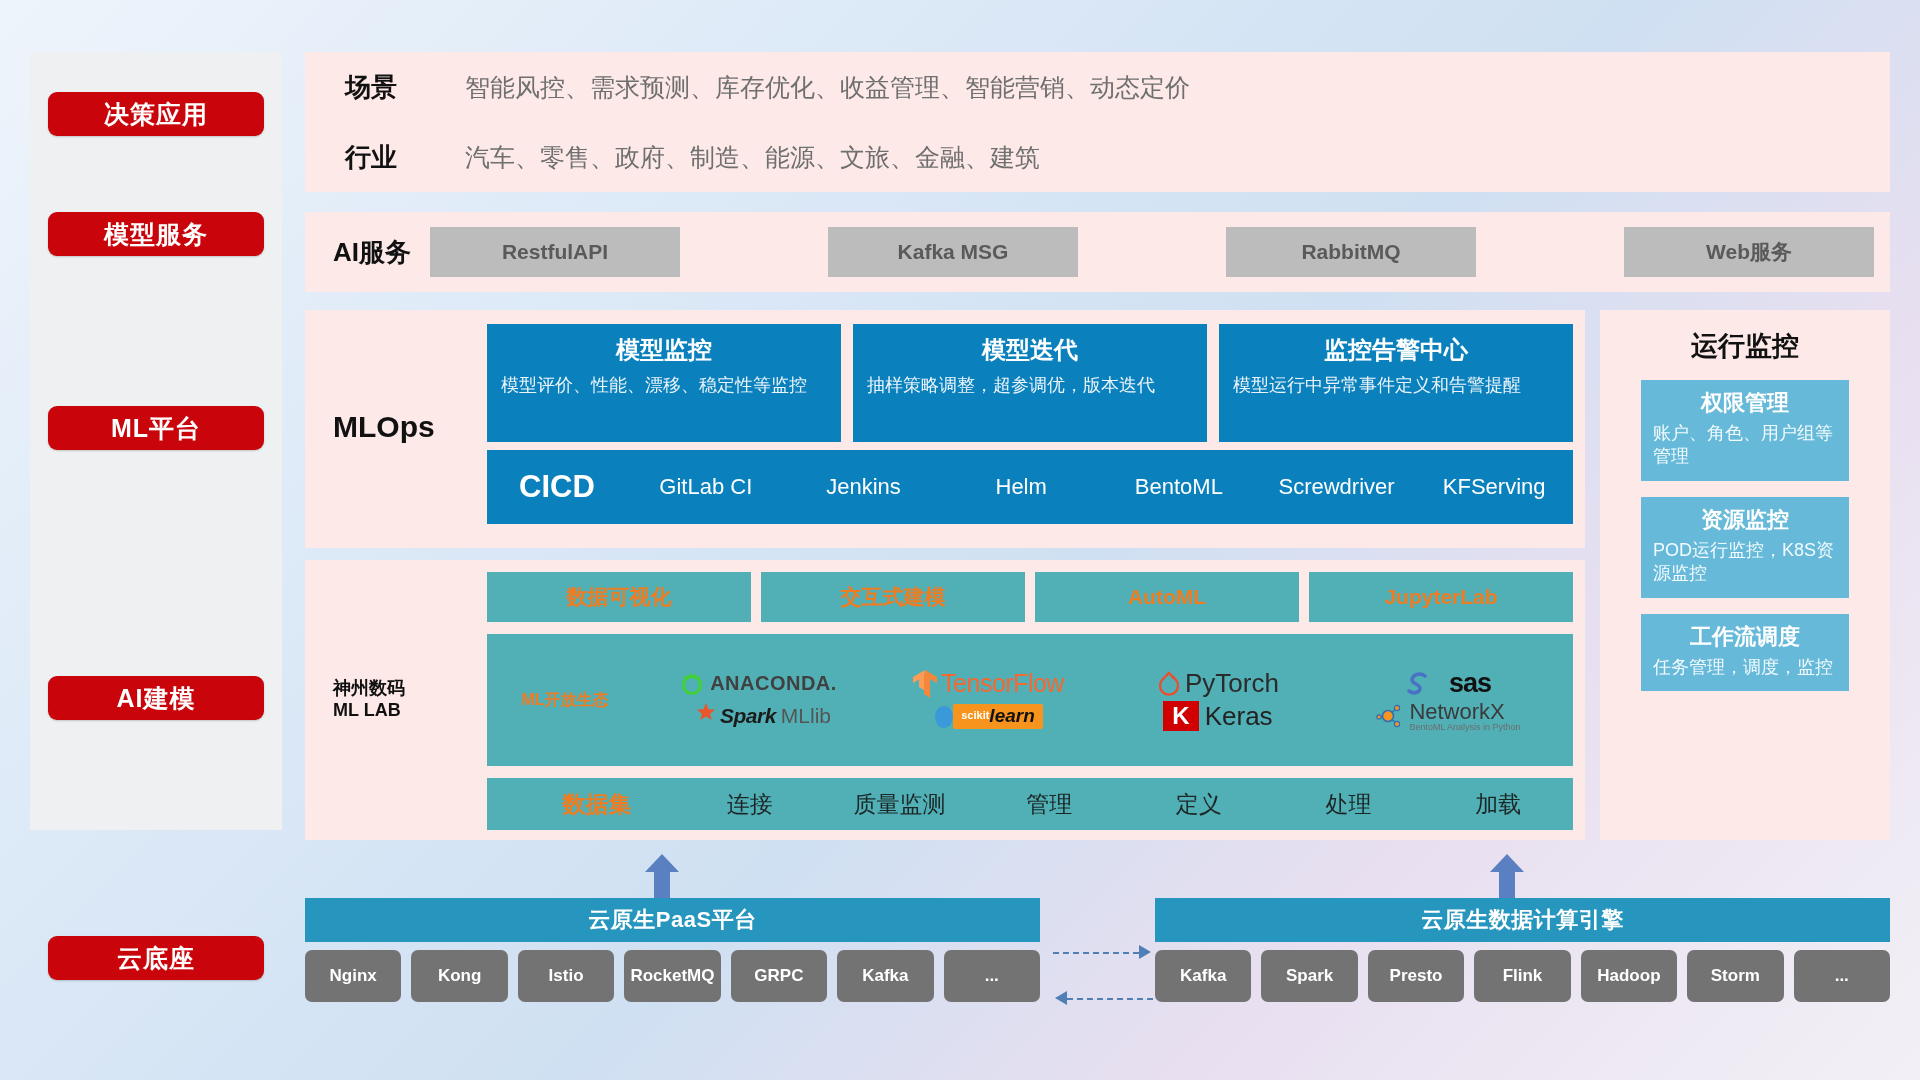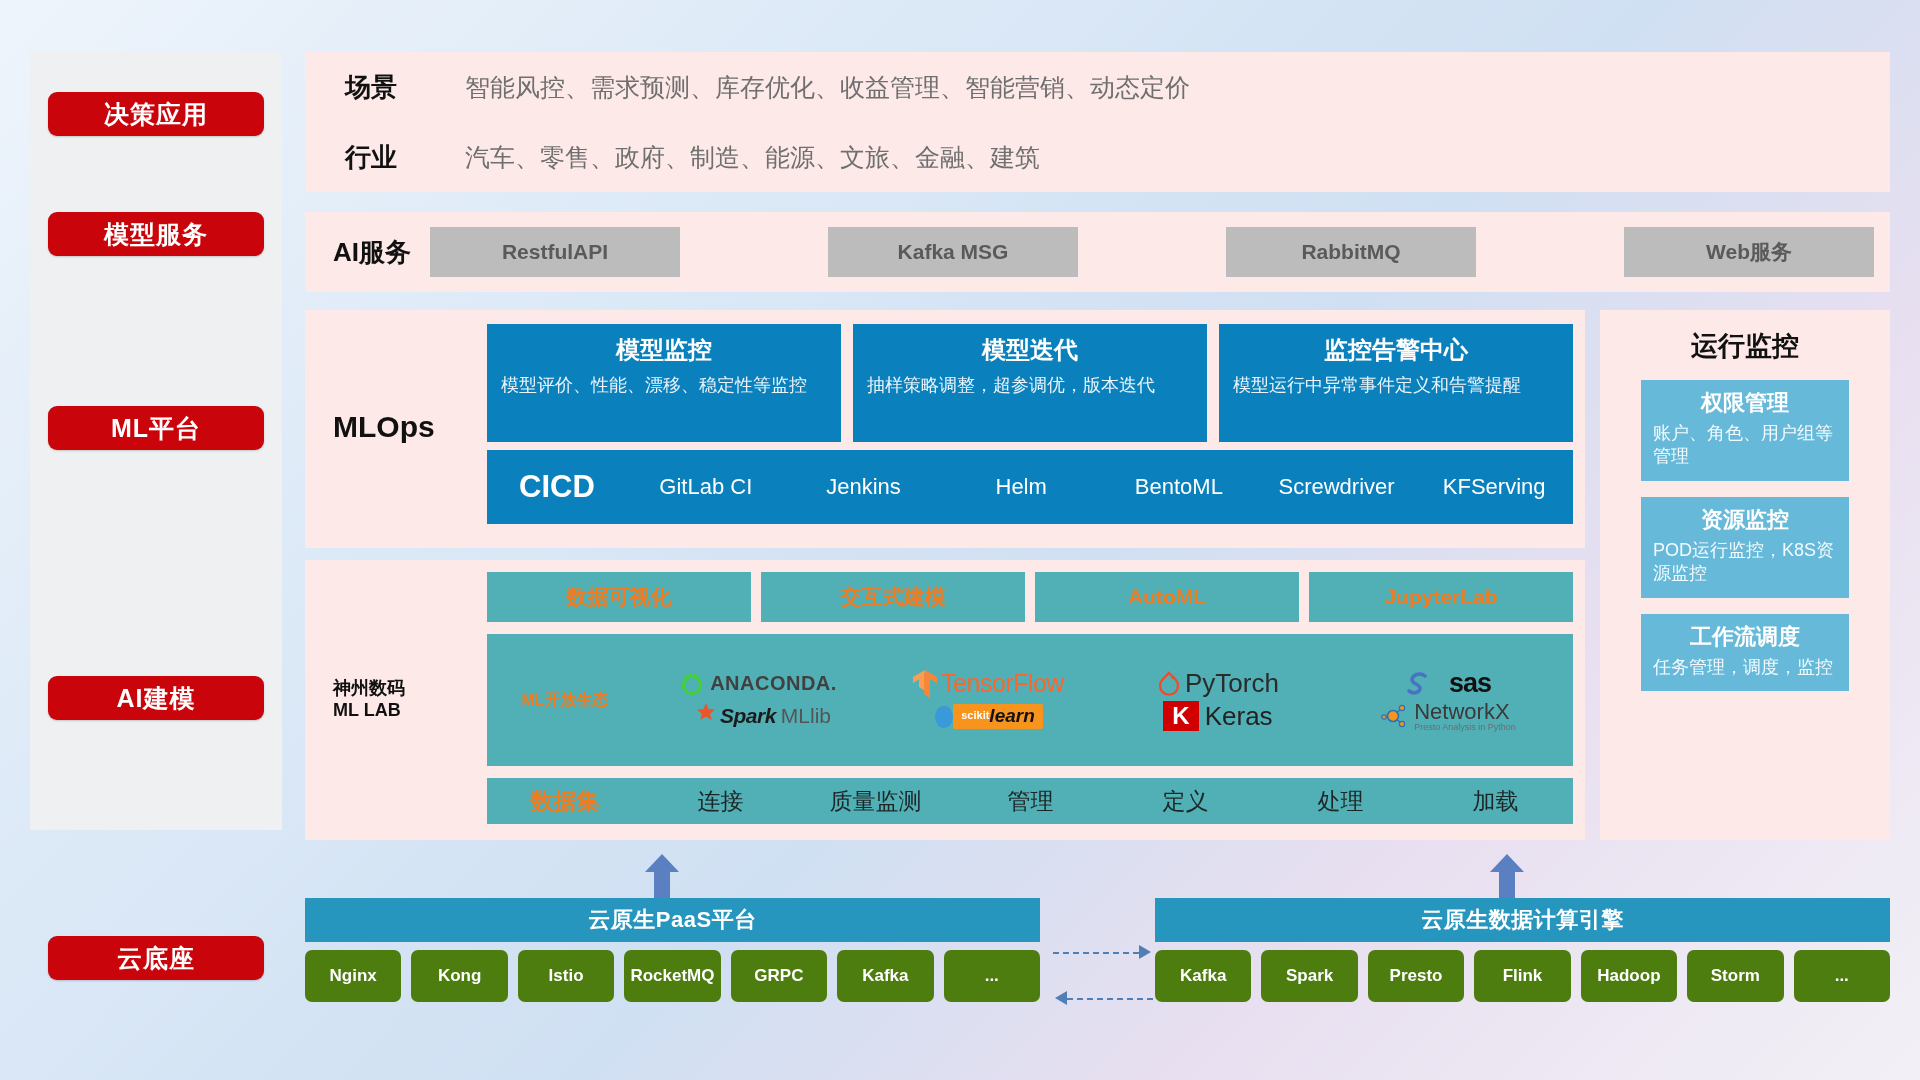--- a/index.html
+++ b/index.html
@@ -77,22 +77,22 @@
   .eco{
     position:absolute;left:182px;top:74px;right:12px;height:132px;background:#51b0b6;
     display:flex;align-items:center;
   }
   .eco .eco-label{width:156px;text-align:center;color:#f07c21;font-weight:bold;font-size:16px;}
   .logogrid{
     flex:1;display:grid;grid-template-columns:repeat(4,1fr);grid-template-rows:1fr 1fr;
     align-items:center;justify-items:center;padding-right:10px;
   }
   .dsrow{
-    position:absolute;left:182px;top:218px;right:12px;height:46px;background:#51b0b6;
-    display:flex;align-items:center;color:#1b2b2b;
+    position:absolute;left:182px;top:218px;right:12px;height:52px;background:#51b0b6;
+    display:flex;align-items:center;color:#1b2b2b;padding-left:32px;
   }
   .dsrow .ds-label{width:156px;text-align:center;color:#f07c21;font-weight:bold;font-size:23px;}
   .dsrow .dsitems{flex:1;display:flex;}
   .dsrow .dsitems span{flex:1;text-align:center;font-size:23px;color:#1c2626;}
 
   
   .rband{left:1600px;top:310px;width:290px;height:530px;}
   .rband .rtitle{text-align:center;font-weight:bold;font-size:27px;color:#111;margin-top:18px;}
   .rcard{
     margin:16px auto 0;width:208px;background:#66b9d8;color:#fff;
@@ -103,21 +103,21 @@
 
   
   .cloudwrap{position:absolute;left:305px;top:876px;width:1585px;height:148px;}
   .cloudcol{position:absolute;top:22px;}
   .cloudhead{
     height:44px;background:#2796be;color:#fff;display:flex;align-items:center;justify-content:center;
     font-size:22px;font-weight:bold;letter-spacing:.5px;
   }
   .cloudchips{display:flex;gap:10px;margin-top:8px;}
   .ctile{
-    flex:1;height:52px;background:#4d7c0f;color:#fff;border-radius:7px;
+    flex:1;height:52px;background:#737373;color:#fff;border-radius:7px;
     display:flex;align-items:center;justify-content:center;text-align:center;
     font-weight:bold;font-size:17px;line-height:1.15;padding:0 4px;box-sizing:border-box;
   }
   .arrow-up{position:absolute;width:34px;height:44px;}
   .arrow-up .shaft{position:absolute;left:9px;top:14px;width:16px;height:30px;background:#5a80c2;}
   .arrow-up .head{position:absolute;left:0;top:0;width:0;height:0;
     border-left:17px solid transparent;border-right:17px solid transparent;border-bottom:18px solid #5a80c2;}
   .dashline{position:absolute;height:0;border-top:2px dashed #4f7fb5;}
   .dashhead{position:absolute;width:0;height:0;}
 </style>
@@ -263,21 +263,21 @@
             <line x1="13" y1="15" x2="22" y2="7" stroke="#2f6fb5" stroke-width="1.4"></line>
             <line x1="13" y1="15" x2="22" y2="23" stroke="#2f6fb5" stroke-width="1.4"></line>
             <line x1="13" y1="15" x2="4" y2="16" stroke="#2f6fb5" stroke-width="1.4"></line>
             <circle cx="13" cy="15" r="5.5" fill="#f7941e" stroke="#2f6fb5" stroke-width="1.6"></circle>
             <circle cx="22" cy="7" r="2.6" fill="#f7941e" stroke="#2f6fb5" stroke-width="1.2"></circle>
             <circle cx="22" cy="23" r="2.6" fill="#f7941e" stroke="#2f6fb5" stroke-width="1.2"></circle>
             <circle cx="4" cy="16" r="2.2" fill="#f7941e" stroke="#2f6fb5" stroke-width="1.2"></circle>
           </svg>
           <span style="display:inline-flex;flex-direction:column;line-height:1.05;">
             <span style="color:#3a3a3a;font-size:22px;">NetworkX</span>
-            <span style="color:#6d6d6d;font-size:9px;">Presto Analysis in Python</span>
+            <span style="color:#6d6d6d;font-size:9px;">BentoML Analysis in Python</span>
           </span>
         </div>
 
       </div>
     </div>
 
     <div class="dsrow">
       <div class="ds-label">数据集</div>
       <div class="dsitems">
         <span>连接</span>

